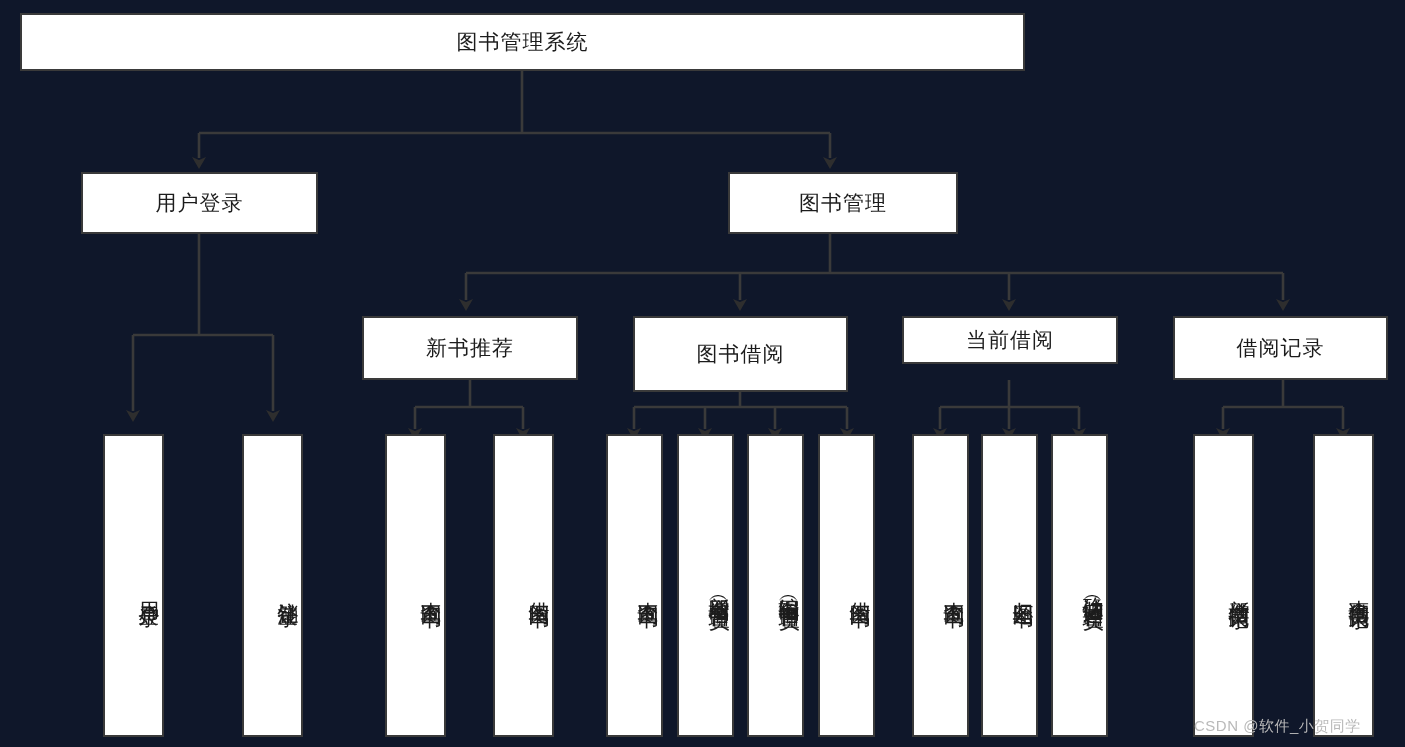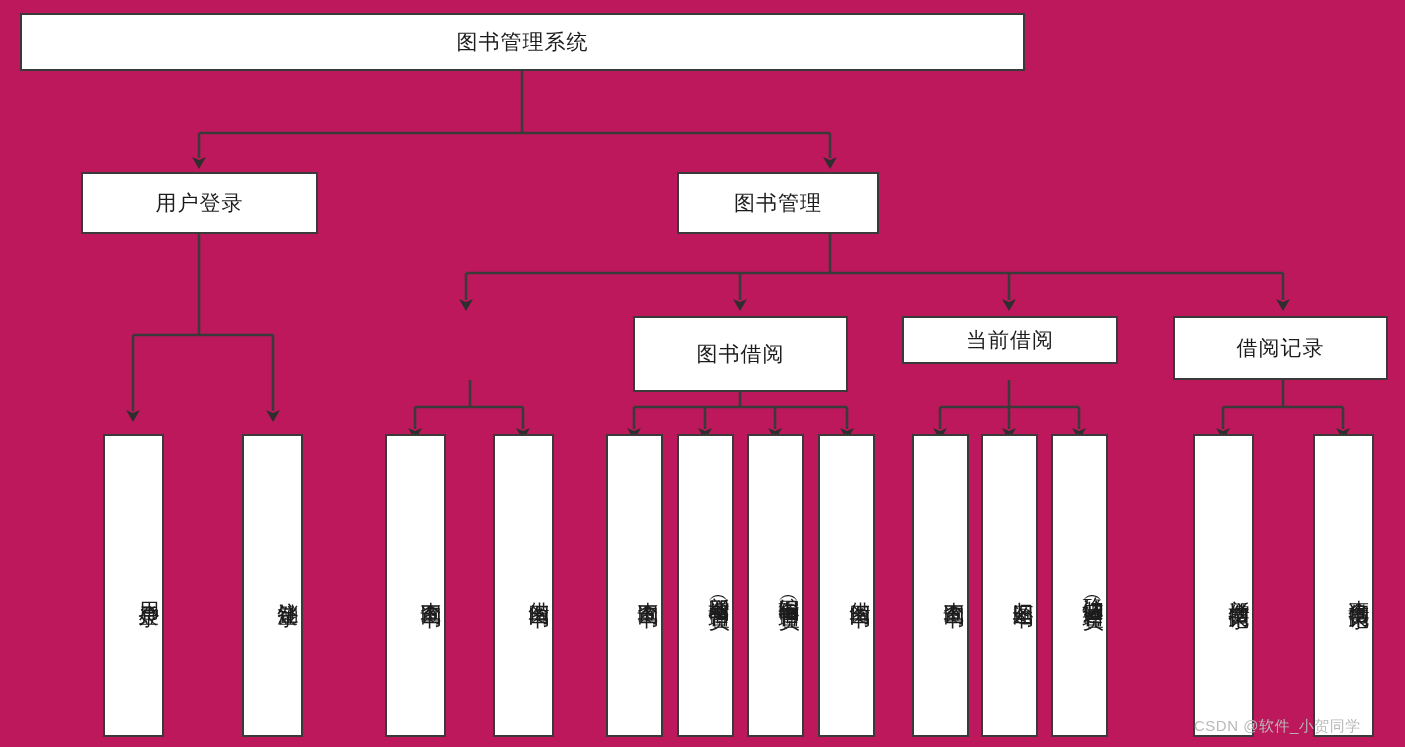--- a/index.html
+++ b/index.html
@@ -8,21 +8,21 @@
     padding: 0;
     background: #ffffff;
   }
   body {
     font-family: "Liberation Sans", "DejaVu Sans", sans-serif;
   }
   #canvas {
     position: relative;
     width: 1405px;
     height: 747px;
-    background: #be185d;
+    background: #0f172a;
     overflow: hidden;
   }
   svg.wires {
     position: absolute;
     left: 0;
     top: 0;
     width: 1405px;
     height: 747px;
     pointer-events: none;
   }
@@ -122,24 +122,27 @@
   </svg>
 
   <div class="node h" style="left:20px; top:13px; width:1005px; height:58px;">
     <span>图书管理系统</span>
   </div>
 
   <div class="node h" style="left:81px; top:172px; width:237px; height:62px;">
     <span>用户登录</span>
   </div>
 
-  <div class="node h" style="left:677px; top:172px; width:202px; height:62px;">
+  <div class="node h" style="left:728px; top:172px; width:230px; height:62px;">
     <span>图书管理</span>
   </div>
 
+  <div class="node h" style="left:362px; top:316px; width:216px; height:64px;">
+    <span>新书推荐</span>
+  </div>
 
   <div class="node h" style="left:633px; top:316px; width:215px; height:76px;">
     <span>图书借阅</span>
   </div>
 
   <div class="node h" style="left:902px; top:316px; width:216px; height:48px;">
     <span>当前借阅</span>
   </div>
 
   <div class="node h" style="left:1173px; top:316px; width:215px; height:64px;">

